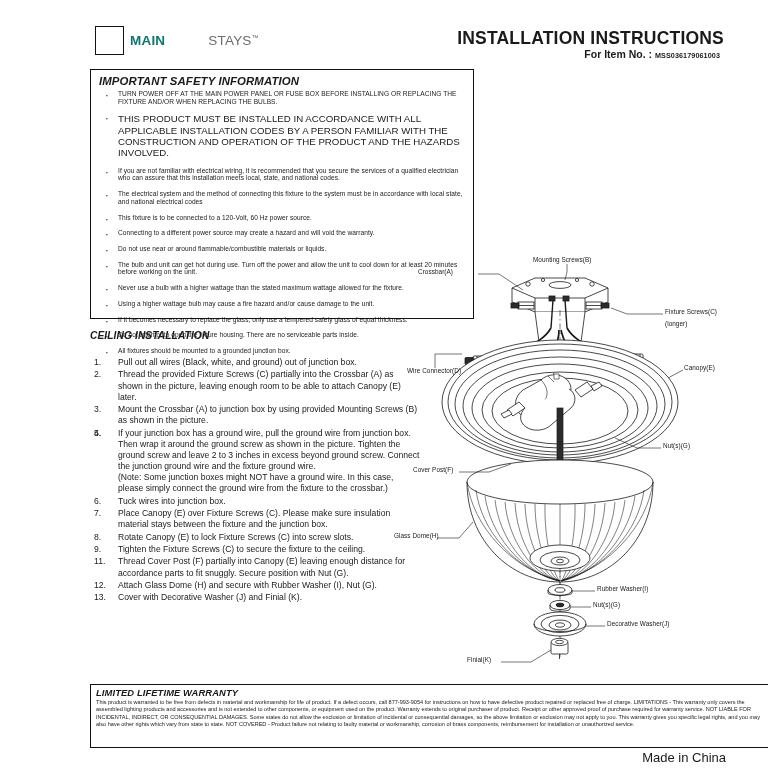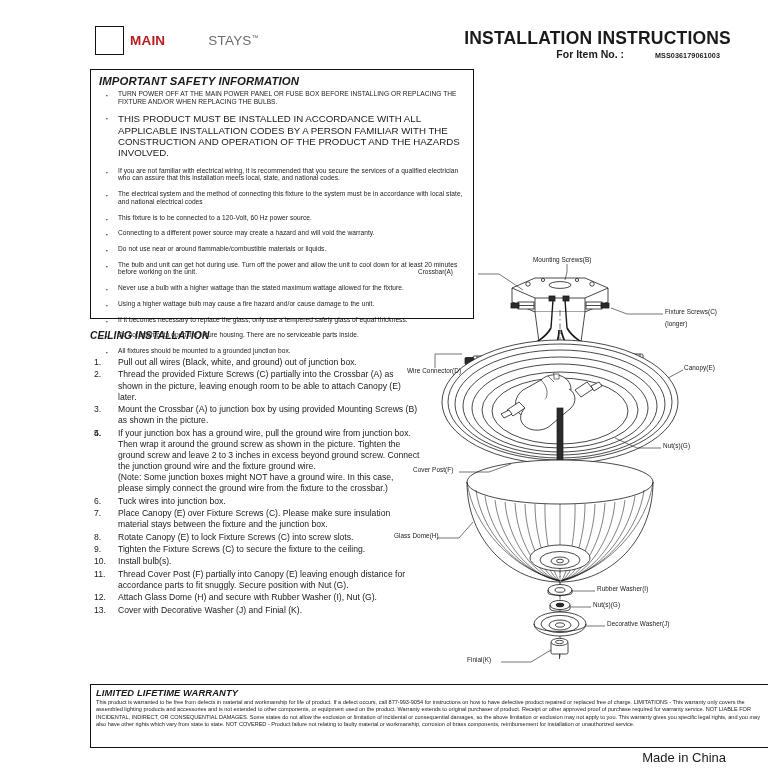--- a/index.html
+++ b/index.html
@@ -39,46 +39,45 @@
     box-sizing: border-box;
   }
   .brand-word {
     position: absolute;
     left: 130px;
     top: 33px;
     font-size: 13.5px;
     letter-spacing: 0.2px;
     white-space: nowrap;
   }
-  .brand-word .b1 { font-weight: bold; color: #b91c1c; text-align: center; }
+  .brand-word .b1 { font-weight: bold; color: #0f766e; text-align: center; }
   .brand-word .b2 { font-weight: normal; color: #6d6d6d; margin-left: 43px; }
   .brand-word .tm { font-size: 7px; vertical-align: super; color: #6d6d6d; }
 
   .title-main {
     position: absolute;
-    right: 37px;
+    right: 44px;
     top: 28px;
     font-size: 17.5px;
     font-weight: bold;
     letter-spacing: 0.2px;
     white-space: nowrap;
   }
   .title-sub {
     position: absolute;
     right: 48px;
     top: 48px;
     font-size: 10.5px;
     font-weight: bold;
     white-space: nowrap;
   }
   .title-sub .itemno {
     font-size: 7.2px;
     font-weight: bold;
     letter-spacing: 0.1px;
-    margin-left: 28px;
   }
 
   
   .safety-box {
     position: absolute;
     left: 90px;
     top: 69px;
     width: 384px;
     height: 250px;
     border: 1.3px solid #111;
@@ -239,21 +238,20 @@
     <ol class="steps" id="step-list">
         <li><span class="num">1.</span><span>Pull out all wires (Black, white, and ground) out of junction box.</span></li>
         <li><span class="num">2.</span><span>Thread the provided Fixture Screws (C) partially into the Crossbar (A) as shown in the picture, leaving enough room to be able to attach Canopy (E) later.</span></li>
         <li><span class="num">3.</span><span>Mount the Crossbar (A) to junction box by using provided Mounting Screws (B) as shown in the picture.</span></li>
         <li><span class="num">4.</span></li>
         <li><span class="num">5.</span><span>If your junction box has a ground wire, pull the ground wire from junction box. Then wrap it around the ground screw as shown in the picture. Tighten the ground screw and leave 2 to 3 inches in excess beyond ground screw. Connect the junction ground wire and the fixture ground wire.</span><span class="note">(Note: Some junction boxes might NOT have a ground wire. In this case, please simply connect the ground wire from the fixture to the crossbar.)</span></li>
         <li><span class="num">6.</span><span>Tuck  wires into junction box.</span></li>
         <li><span class="num">7.</span><span>Place Canopy (E) over Fixture Screws (C). Please make sure insulation material stays between the fixture and the junction box.</span></li>
         <li><span class="num">8.</span><span>Rotate Canopy (E) to lock Fixture Screws (C) into screw slots.</span></li>
         <li><span class="num">9.</span><span>Tighten the Fixture Screws (C) to secure the fixture to the ceiling.</span></li>
-        <li><span class="num">10.</span><span>Install bulb(s).</span></li>
         <li><span class="num">11.</span><span>Thread Cover Post (F) partially into Canopy (E) leaving enough distance for accordance parts to fit snuggly. Secure position with Nut (G).</span></li>
         <li><span class="num">12.</span><span>Attach Glass Dome (H) and secure with Rubber Washer (I), Nut (G).</span></li>
         <li><span class="num">13.</span><span>Cover with Decorative Washer (J) and Finial (K).</span></li>
       </ol>
   </div>
 
   <div class="diagram">
     <svg width="353" height="420" viewBox="0 0 353 420">
       <g fill="none" stroke="#1a1a1a" stroke-width="0.8">
 

